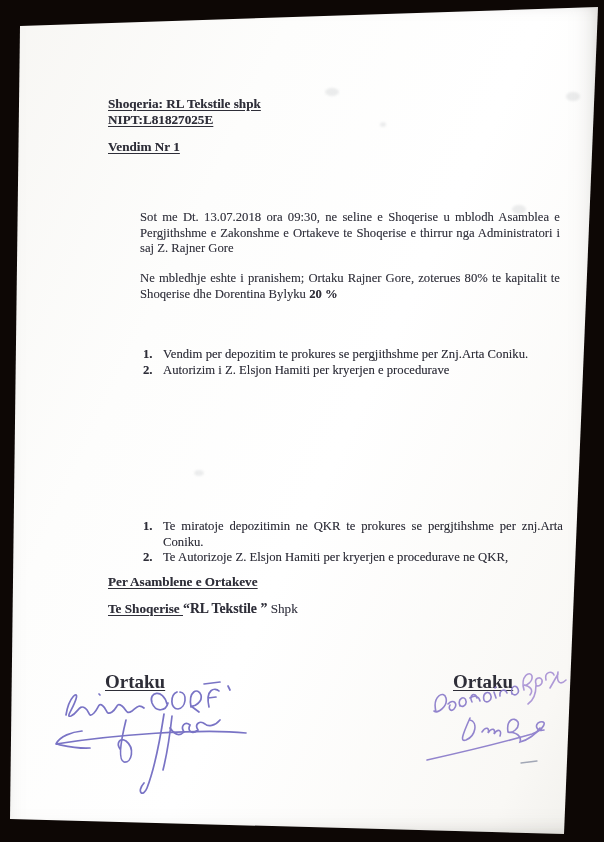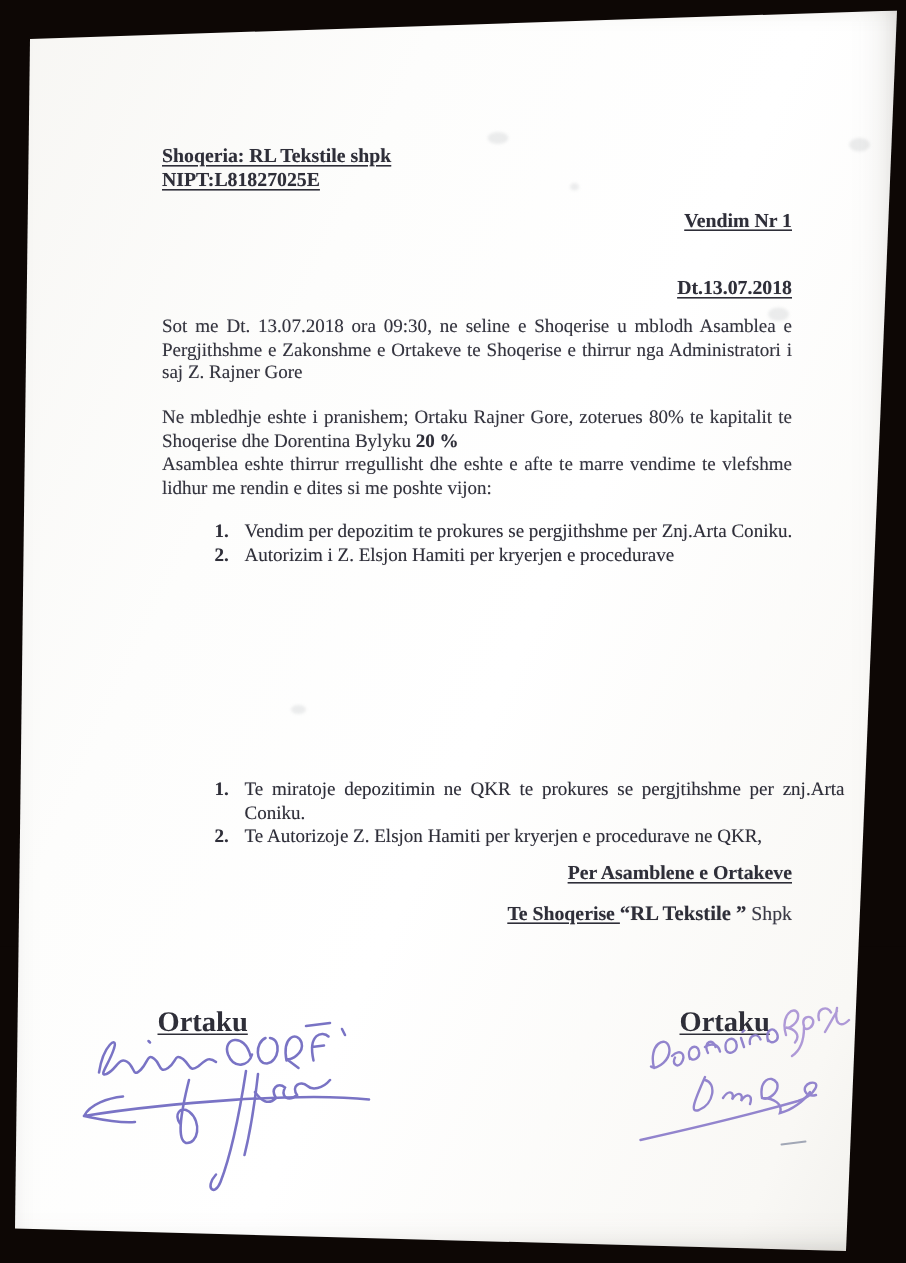--- a/index.html
+++ b/index.html
@@ -21,22 +21,22 @@
       inset 0 16px 20px -16px rgba(132,126,118,.30);
   }
   .content{
     position:absolute;left:108px;top:0;width:420px;height:842px;
     font-size:12.7px;line-height:15.6px;color:#34343e;
     text-shadow:0 0 .5px rgba(46,46,62,.38);
   }
   .blk{position:absolute;left:0;width:420px;}
   .b{font-weight:700;color:#2e2e38;}
   .u{text-decoration:underline;text-decoration-thickness:1.2px;text-underline-offset:2px;}
-  .center{text-align:right;}
-  .just{text-align:justify;}
+  .center{text-align:left;}
+  .just{text-align:justify;margin-left:32px;}
   .hdr{font-size:13.2px;line-height:15.8px;}
   .caps{letter-spacing:.4px;}
   
   .oli{display:flex;align-items:flex-start;}
   .oli .num{flex:0 0 20px;font-weight:700;color:#2e2e38;}
   .oli .txt{flex:1;text-align:justify;font-weight:400;color:#2e2e38;}
   .list{padding-left:35px;}
   .list .oli{margin:0;}
   
   .sig-label{position:absolute;font-size:19px;font-weight:700;color:#2e2e38;
@@ -55,27 +55,25 @@
     <div class="content">
 
       <div class="blk hdr" style="top:96px">
         <div class="b u">Shoqeria:  RL Tekstile shpk</div>
         <div class="b u">NIPT:L81827025E</div>
       </div>
 
       <div class="blk center hdr b u" style="top:139px">Vendim Nr 1</div>
 
 
-      <div class="blk center hdr b u" style="top:184px">Dt.13.07.2018</div>
 
       <div class="blk just" style="top:210px">Sot me Dt. 13.07.2018 ora 09:30, ne seline e Shoqerise u mblodh Asamblea e Pergjithshme e Zakonshme e Ortakeve te Shoqerise e thirrur nga Administratori  i saj Z. Rajner Gore</div>
 
       <div class="blk just" style="top:271px"><span>Ne mbledhje eshte i pranishem; Ortaku Rajner Gore, zoterues 80% te kapitalit te Shoqerise dhe Dorentina Bylyku </span><span class="b">20 %</span></div>
 
-      <div class="blk just" style="top:302px">Asamblea eshte thirrur rregullisht dhe eshte e afte te marre vendime te vlefshme lidhur me rendin e dites si me poshte vijon:</div>
 
       <div class="blk list" style="top:347px">
         <div class="oli">
           <span class="num">1.</span>
           <div class="txt">Vendim per depozitim te prokures se pergjithshme per Znj.Arta Coniku.</div>
         </div>
         <div class="oli">
           <span class="num">2.</span>
           <div class="txt">Autorizim i Z. Elsjon Hamiti per kryerjen e procedurave</div>
         </div>

